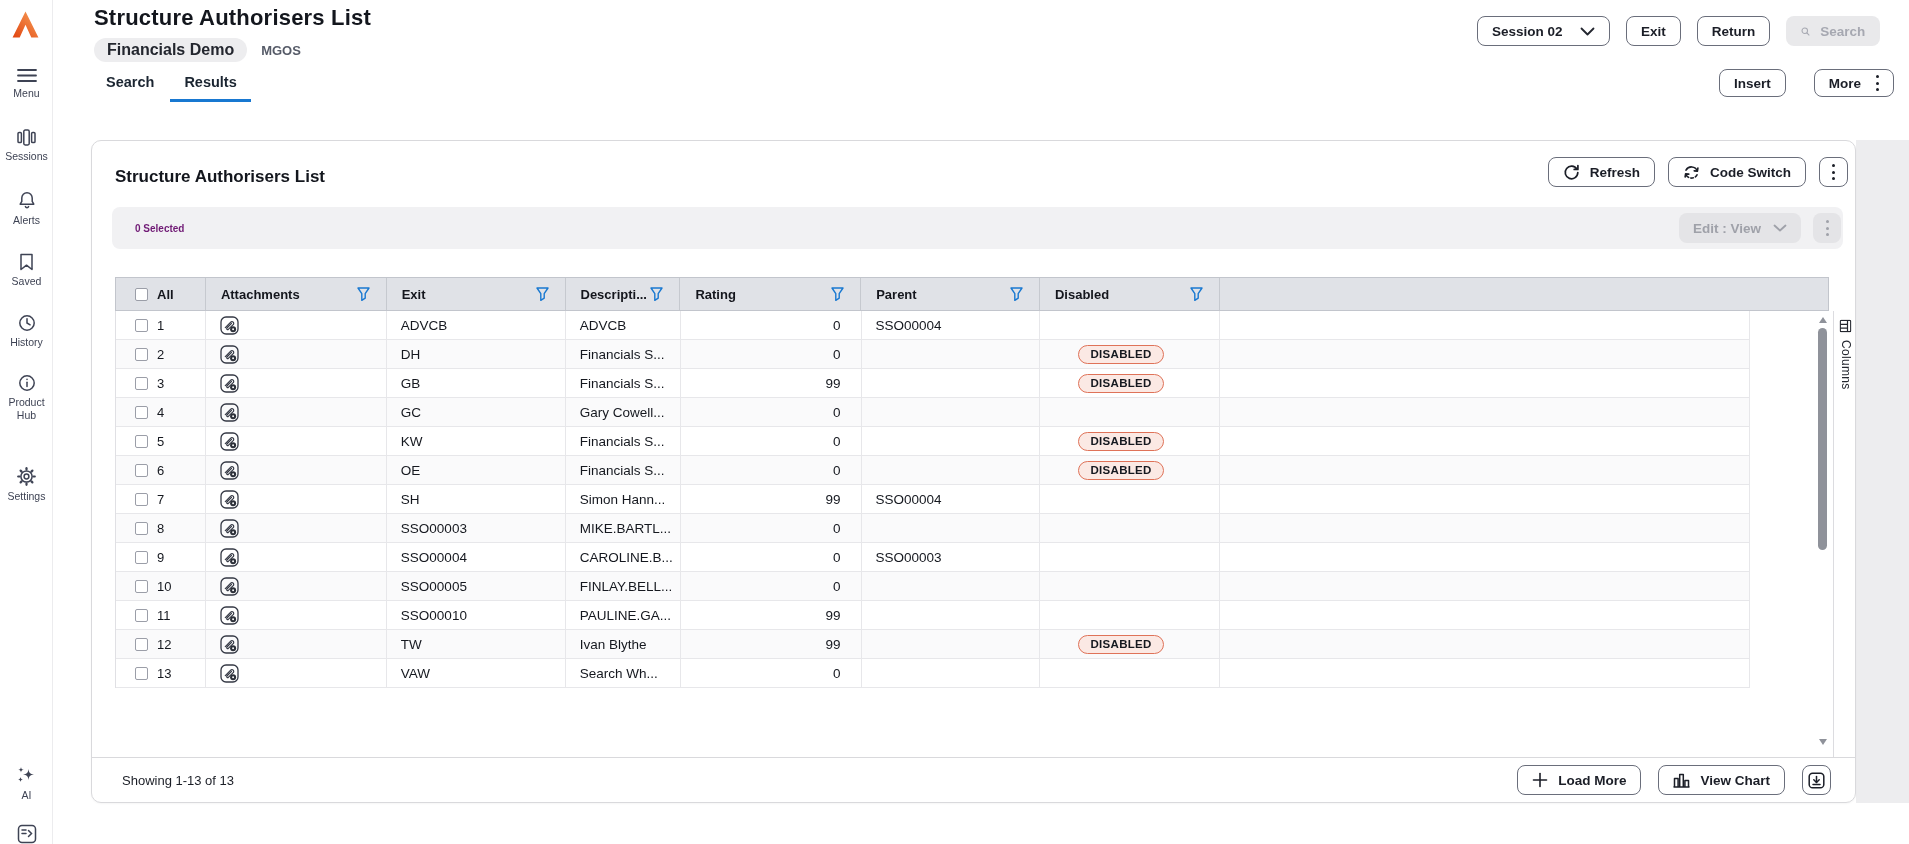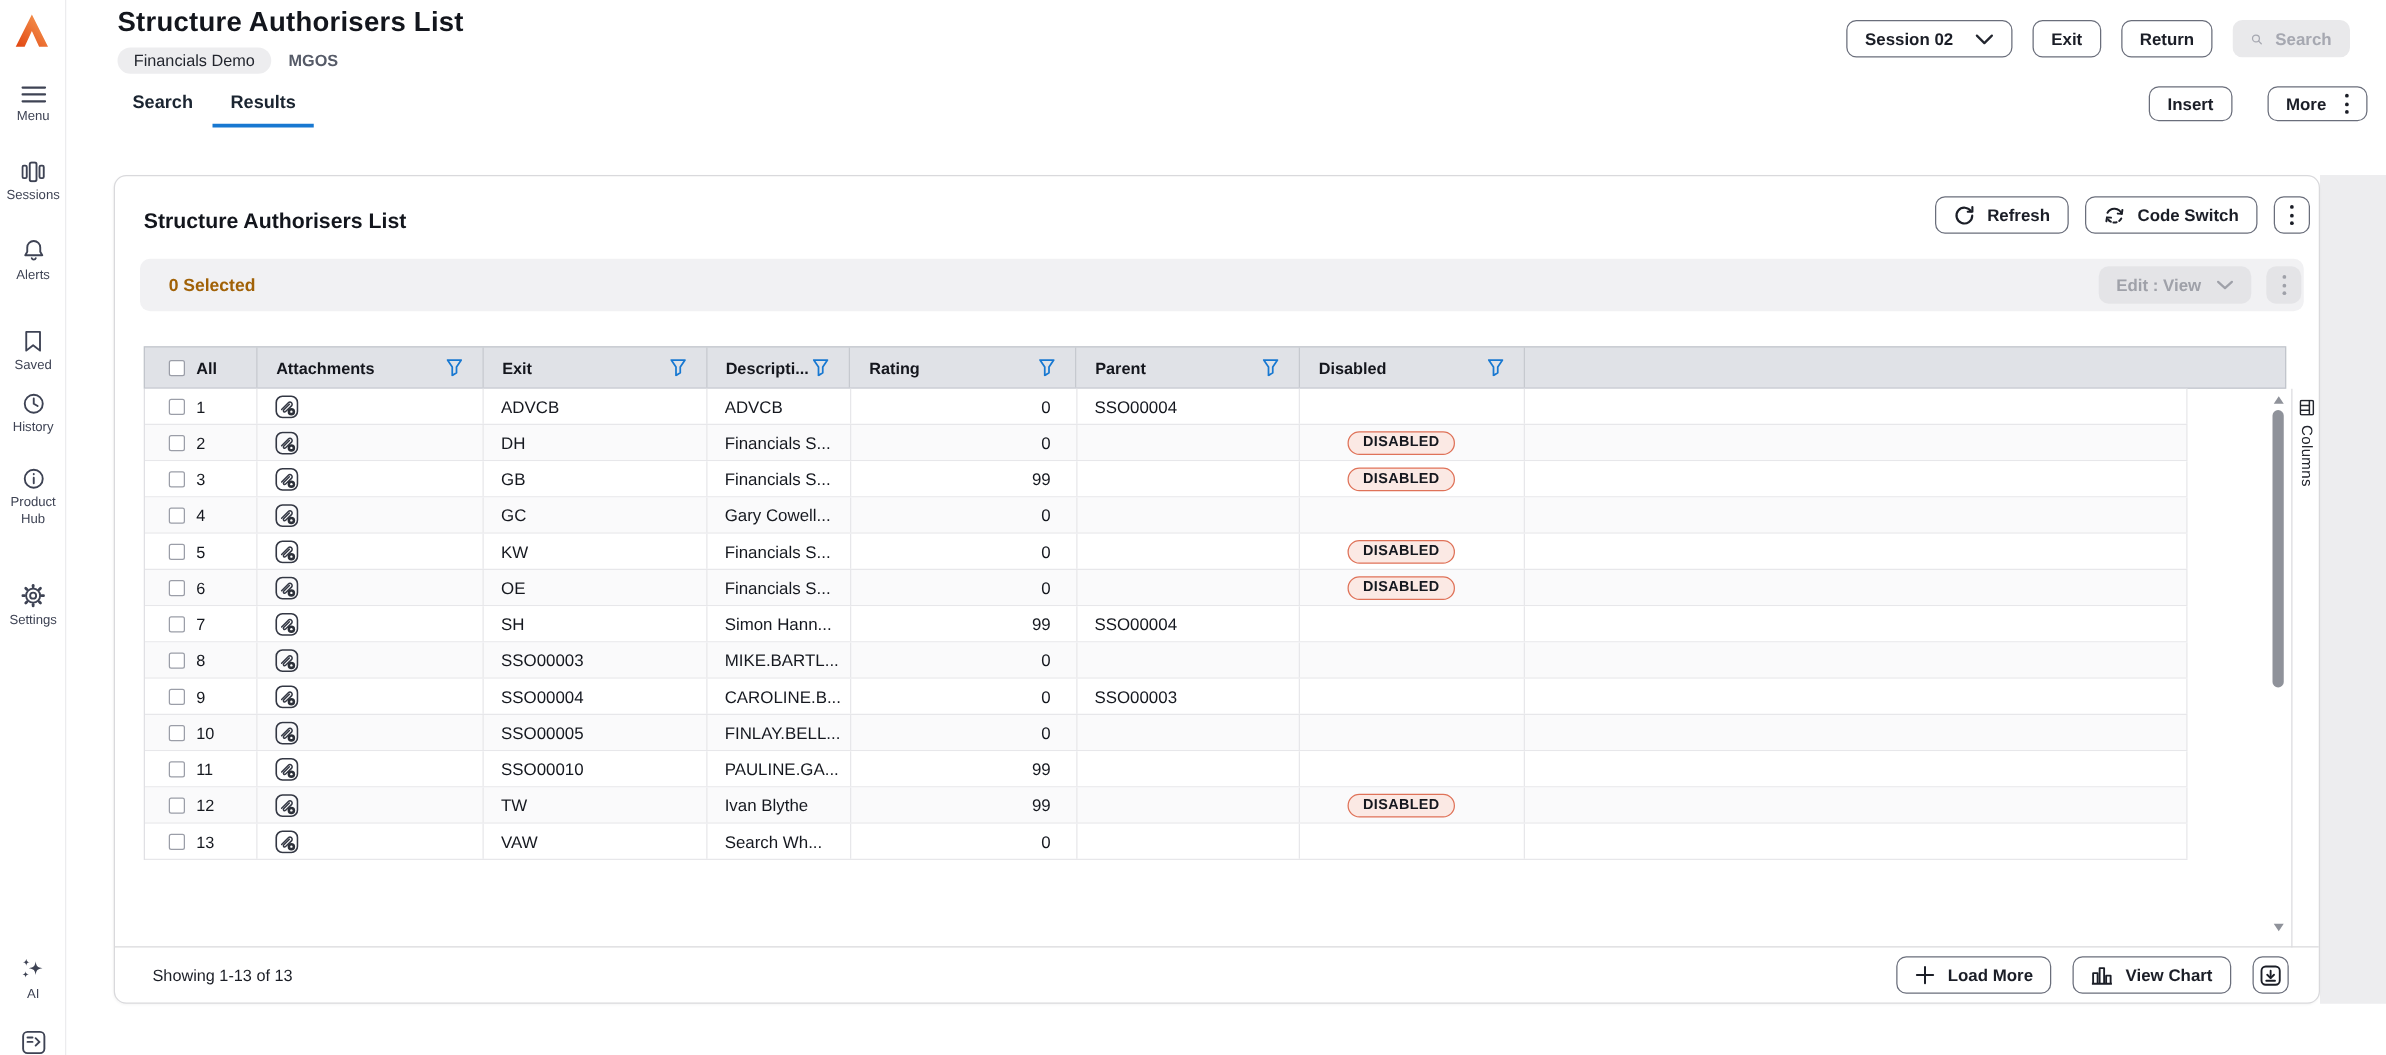--- a/index.html
+++ b/index.html
@@ -12,22 +12,22 @@
   .logo { position:absolute; left:10px; top:9px; width:31px; height:31px; }
   .nav-item { position:absolute; left:0; width:53px; display:flex; flex-direction:column;
     align-items:center; gap:4px; cursor:pointer; color:#3e4354; }
   .nav-item .nv-label { font-size:10.5px; color:#3e4354; text-align:center; line-height:13px; }
   .nav-item svg { display:block; }
 
   
   .page-title { position:absolute; left:94px; top:5px; font-size:22px; font-weight:800;
     letter-spacing:.2px; color:#13161d; }
   .env-row { position:absolute; left:94px; top:38px; display:flex; align-items:center; gap:14px; }
-  .env-pill { background:#ededef; border-radius:12px; padding:3px 13px; font-size:13px;
-    font-weight:400; color:#23262e; }
+  .env-pill { background:#ededef; border-radius:12px; padding:3px 13px; font-size:16px;
+    font-weight:700; color:#23262e; }
   .env-code { font-size:13px; font-weight:700; color:#565b68; }
 
   .tabs { position:absolute; left:92px; top:70px; display:flex; gap:2px; }
   .tab { padding:4px 14px 9px; font-size:14.5px; font-weight:700; color:#1b2531;
     border-bottom:3px solid transparent; cursor:pointer; }
   .tab.active { border-bottom-color:#1878d1; }
 
   .top-actions { position:absolute; left:1477px; top:16px; display:flex; gap:16px; }
   .sec-actions { position:absolute; left:1719px; top:69px; display:flex; gap:28px; }
 
@@ -45,21 +45,21 @@
     background:#ededef; }
 
   
   .card { position:absolute; left:91px; top:140px; width:1765px; height:663px; background:#fff;
     border:1px solid #d9d9dc; border-radius:10px; box-shadow:0 1px 2px rgba(0,0,0,.04); }
   .card-title { position:absolute; left:23px; top:26px; font-size:17px; font-weight:800; color:#13161d; }
   .card-actions { position:absolute; right:7px; top:16px; display:flex; gap:13px; }
 
   .sel-band { position:absolute; left:20px; top:66px; width:1731px; height:42px;
     background:#f1f1f3; border-radius:8px; display:flex; align-items:center; }
-  .sel-text { margin-left:23px; font-size:14px; font-weight:700; color:#a16207; }
+  .sel-text { margin-left:23px; font-size:10px; font-weight:700; color:#701a75; }
   .sel-right { margin-left:auto; margin-right:2px; display:flex; gap:12px; align-items:center; }
   .pill-disabled { display:inline-flex; align-items:center; height:30px; border-radius:8px;
     background:#e4e4e7; color:#9fa1a9; font-weight:700; font-size:13.5px; padding:0 14px; gap:12px; }
   .kebab-gray { width:28px; height:30px; border-radius:8px; background:#e4e4e7; color:#9fa1a9;
     display:inline-flex; align-items:center; justify-content:center; }
 
   
   .thead { position:absolute; left:23px; top:136px; width:1714px; height:34px; display:flex;
     background:#e0e2e7; border:1px solid #c2c5cc; }
   .th { display:flex; align-items:center; height:100%; border-right:1px solid #c6c9cf;
@@ -143,21 +143,21 @@
   <div class="nav-item" style="top:191px">
     <svg width="18" height="19" viewBox="0 0 18 19">
       <g fill="none" stroke="#3e4354" stroke-width="1.5" stroke-linejoin="round">
         <path d="M9 1.8 a5.2 5.2 0 0 1 5.2 5.2 v3.4 l1.6 2.8 H2.2 l1.6 -2.8 V7 A5.2 5.2 0 0 1 9 1.8 Z"></path>
         <path d="M7.4 15.6 a1.7 1.7 0 0 0 3.2 0" stroke-linecap="round"></path>
         </g>
     </svg>
     <span class="nv-label">Alerts</span>
   </div>
 
-  <div class="nav-item" style="top:264px">
+  <div class="nav-item" style="top:253px">
     <svg width="15" height="18" viewBox="0 0 15 18">
       <path d="M2 1.5 h11 v15 l-5.5 -4.3 L2 16.5 Z" fill="none" stroke="#3e4354" stroke-width="1.5" stroke-linejoin="round"></path>
     </svg>
     <span class="nv-label">Saved</span>
   </div>
 
   <div class="nav-item" style="top:314px">
     <svg width="18" height="18" viewBox="0 0 18 18">
       <g fill="none" stroke="#3e4354" stroke-width="1.5" stroke-linecap="round">
         <circle cx="9" cy="9" r="7.2"></circle>

